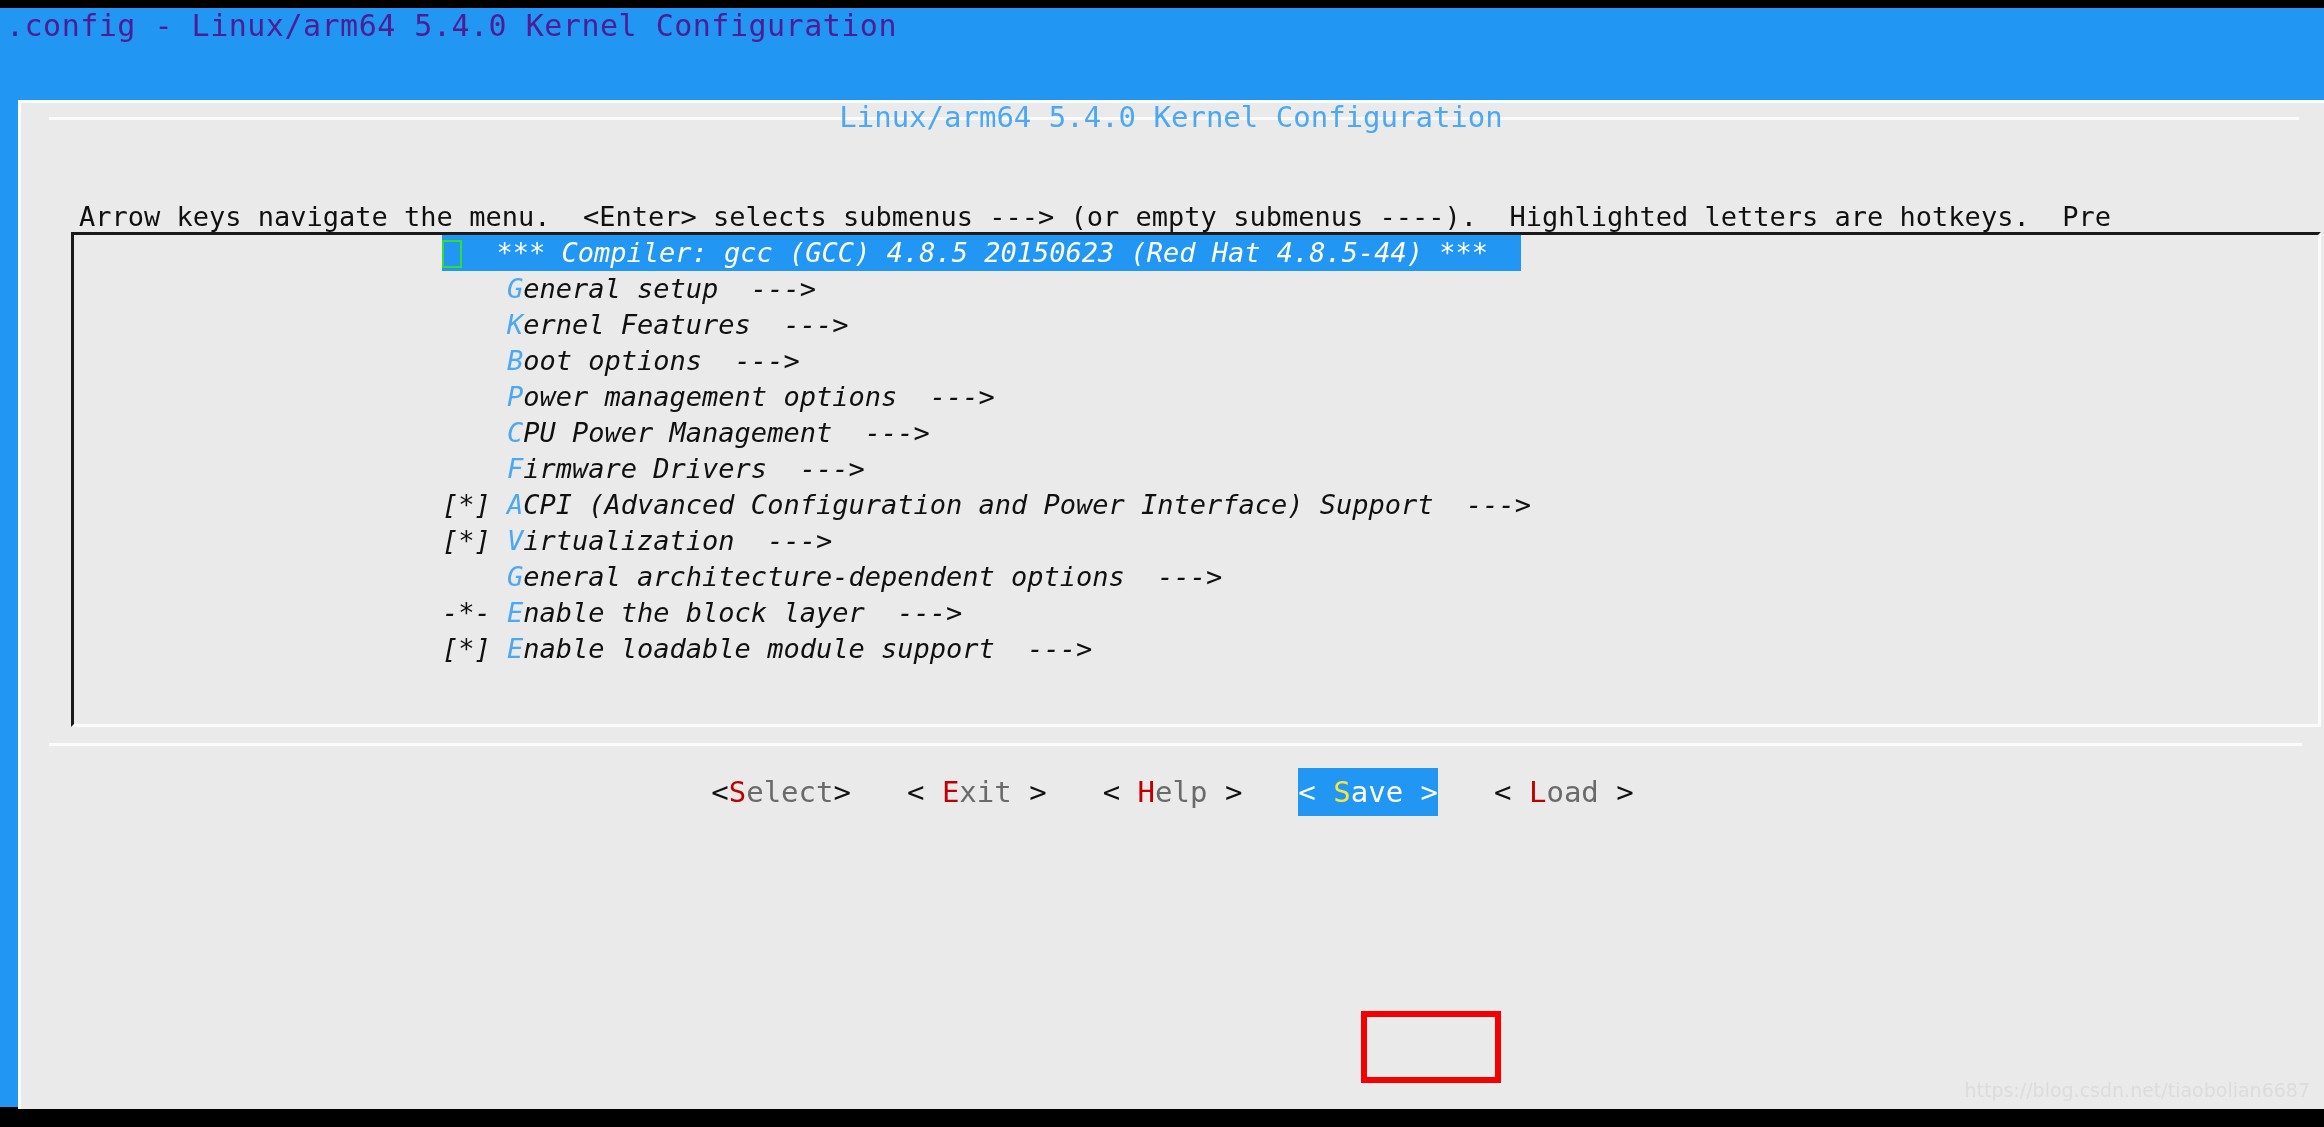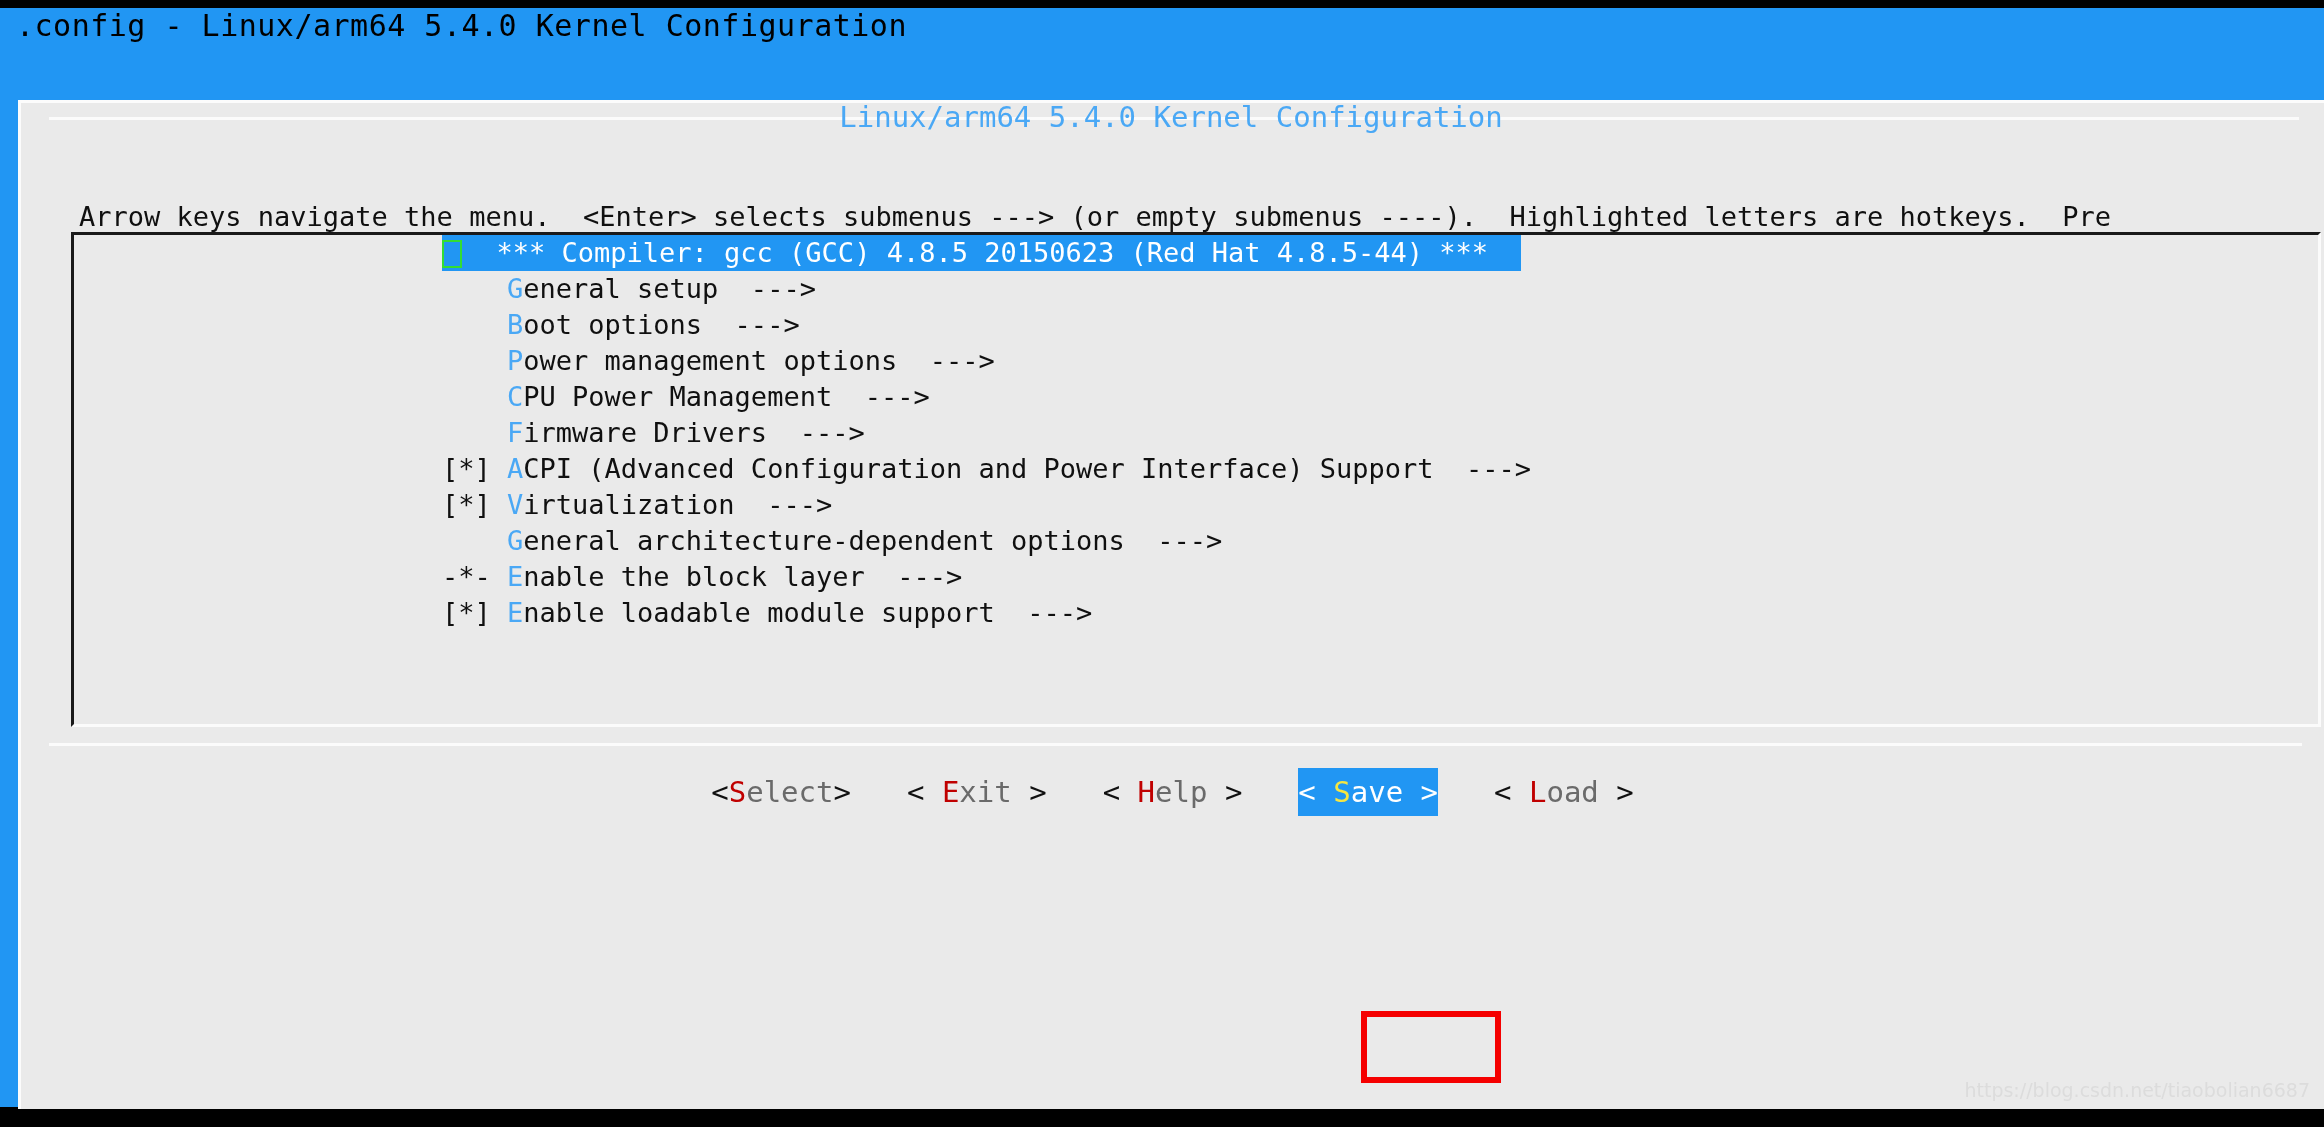--- a/index.html
+++ b/index.html
@@ -24,26 +24,26 @@
   }
 
   
   #titlebar {
     position: absolute;
     left: 0;
     top: 8px;
     width: 2324px;
     height: 36px;
     background: #2196f3;
-    color: #000000;
+    color: #4c1d95;
     font-size: 30px;
     line-height: 36px;
     letter-spacing: 0.5px;
     white-space: pre;
-    padding-left: 16px;
+    padding-left: 6px;
     box-sizing: border-box;
   }
 
   
   #backdrop {
     position: absolute;
     left: 0;
     top: 44px;
     width: 2324px;
     height: 1063px;
@@ -113,20 +113,21 @@
     top: 129px;
     width: 2250px;
     height: 495px;
     background: #eaeaea;
     border-top: 3px solid #1a1a1a;
     border-left: 3px solid #1a1a1a;
     border-right: 3px solid #fbfbfb;
     border-bottom: 3px solid #fbfbfb;
     box-sizing: border-box;
     overflow: hidden;
+    font-style: italic;
   }
 
   .menu-line {
     position: relative;
     height: 36px;
     line-height: 36px;
     font-size: 27px;
     white-space: pre;
     color: #101010;
     padding-left: 368px;
@@ -261,20 +262,21 @@
     <div id="helptext">
       <div>Arrow keys navigate the menu.  &lt;Enter&gt; selects submenus ---&gt; (or empty submenus ----).  Highlighted letters are hotkeys.  Pre</div>
       <div>&lt;Y&gt; includes, &lt;N&gt; excludes, &lt;M&gt; modularizes features.  Press &lt;Esc&gt;&lt;Esc&gt; to exit, &lt;?&gt; for Help, &lt;/&gt; for Search.  Legend: [*]</div>
       <div>built-in  [ ] excluded  &lt;M&gt; module  &lt; &gt; module capable</div>
     </div>
 
     <div id="menubox">
       <div id="menu-items">
           <div class="menu-line selected"><span class="sel-spacer"></span><span class="sel-wrap"><span class="sel-cursor"></span><span>  *** Compiler: gcc (GCC) 4.8.5 20150623 (Red Hat 4.8.5-44) ***  </span></span></div>
           <div class="menu-line"><span class="tag">    </span><span class="hot">G</span><span class="txt">eneral setup  ---&gt;</span></div>
+          <div class="menu-line"><span class="tag">    </span><span class="hot">K</span><span class="txt">ernel Features  ---&gt;</span></div>
           <div class="menu-line"><span class="tag">    </span><span class="hot">B</span><span class="txt">oot options  ---&gt;</span></div>
           <div class="menu-line"><span class="tag">    </span><span class="hot">P</span><span class="txt">ower management options  ---&gt;</span></div>
           <div class="menu-line"><span class="tag">    </span><span class="hot">C</span><span class="txt">PU Power Management  ---&gt;</span></div>
           <div class="menu-line"><span class="tag">    </span><span class="hot">F</span><span class="txt">irmware Drivers  ---&gt;</span></div>
           <div class="menu-line"><span class="tag">[*] </span><span class="hot">A</span><span class="txt">CPI (Advanced Configuration and Power Interface) Support  ---&gt;</span></div>
           <div class="menu-line"><span class="tag">[*] </span><span class="hot">V</span><span class="txt">irtualization  ---&gt;</span></div>
           <div class="menu-line"><span class="tag">    </span><span class="hot">G</span><span class="txt">eneral architecture-dependent options  ---&gt;</span></div>
           <div class="menu-line"><span class="tag">-*- </span><span class="hot">E</span><span class="txt">nable the block layer  ---&gt;</span></div>
           <div class="menu-line"><span class="tag">[*] </span><span class="hot">E</span><span class="txt">nable loadable module support  ---&gt;</span></div>
         </div>

